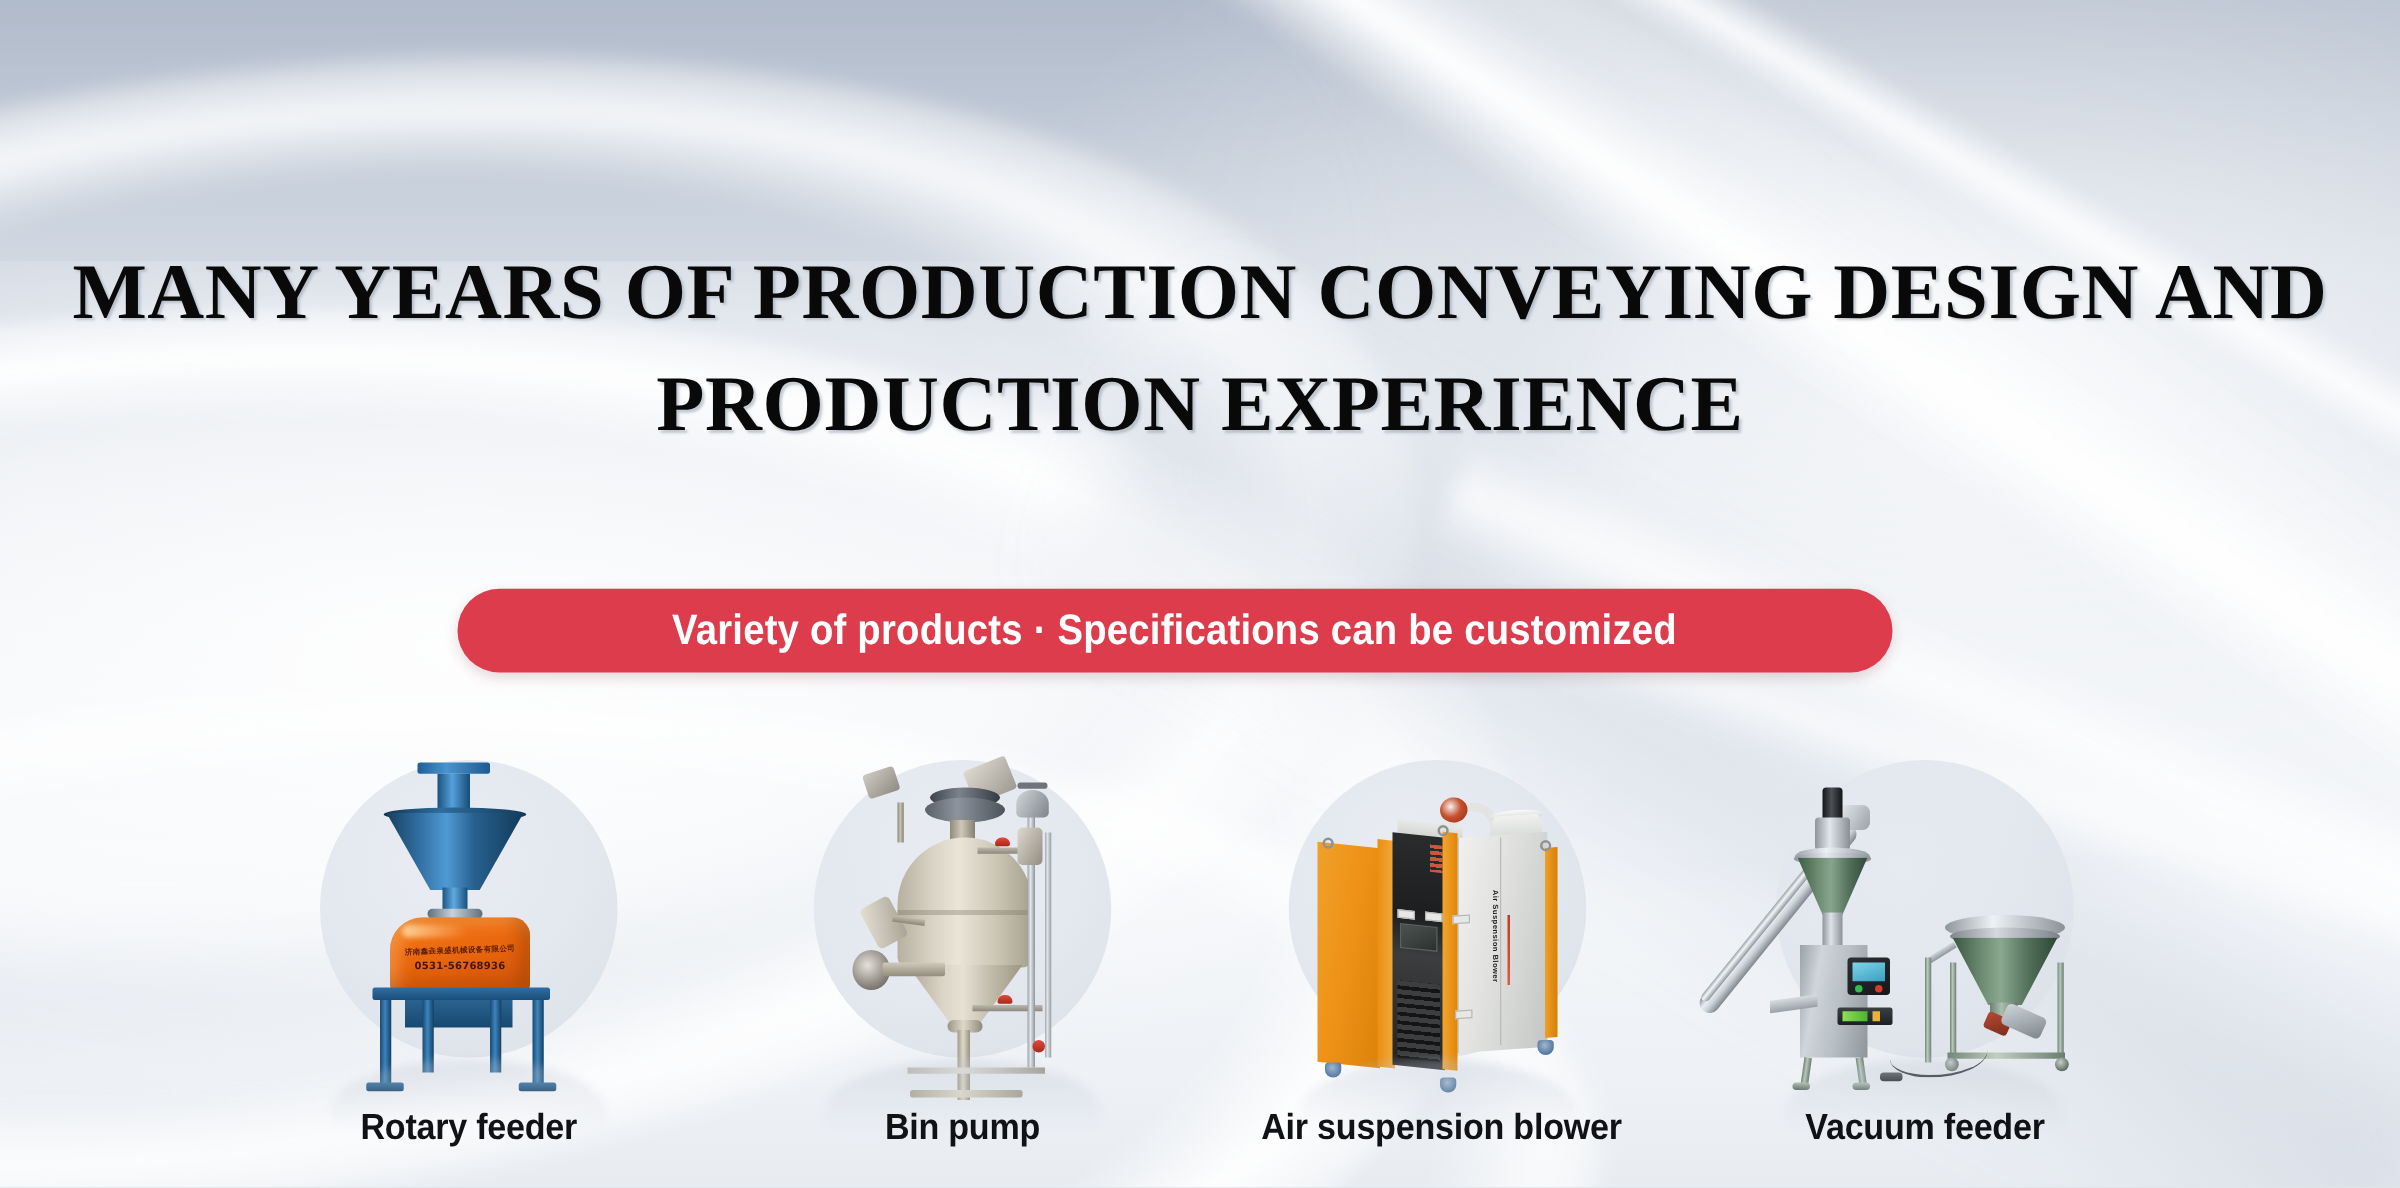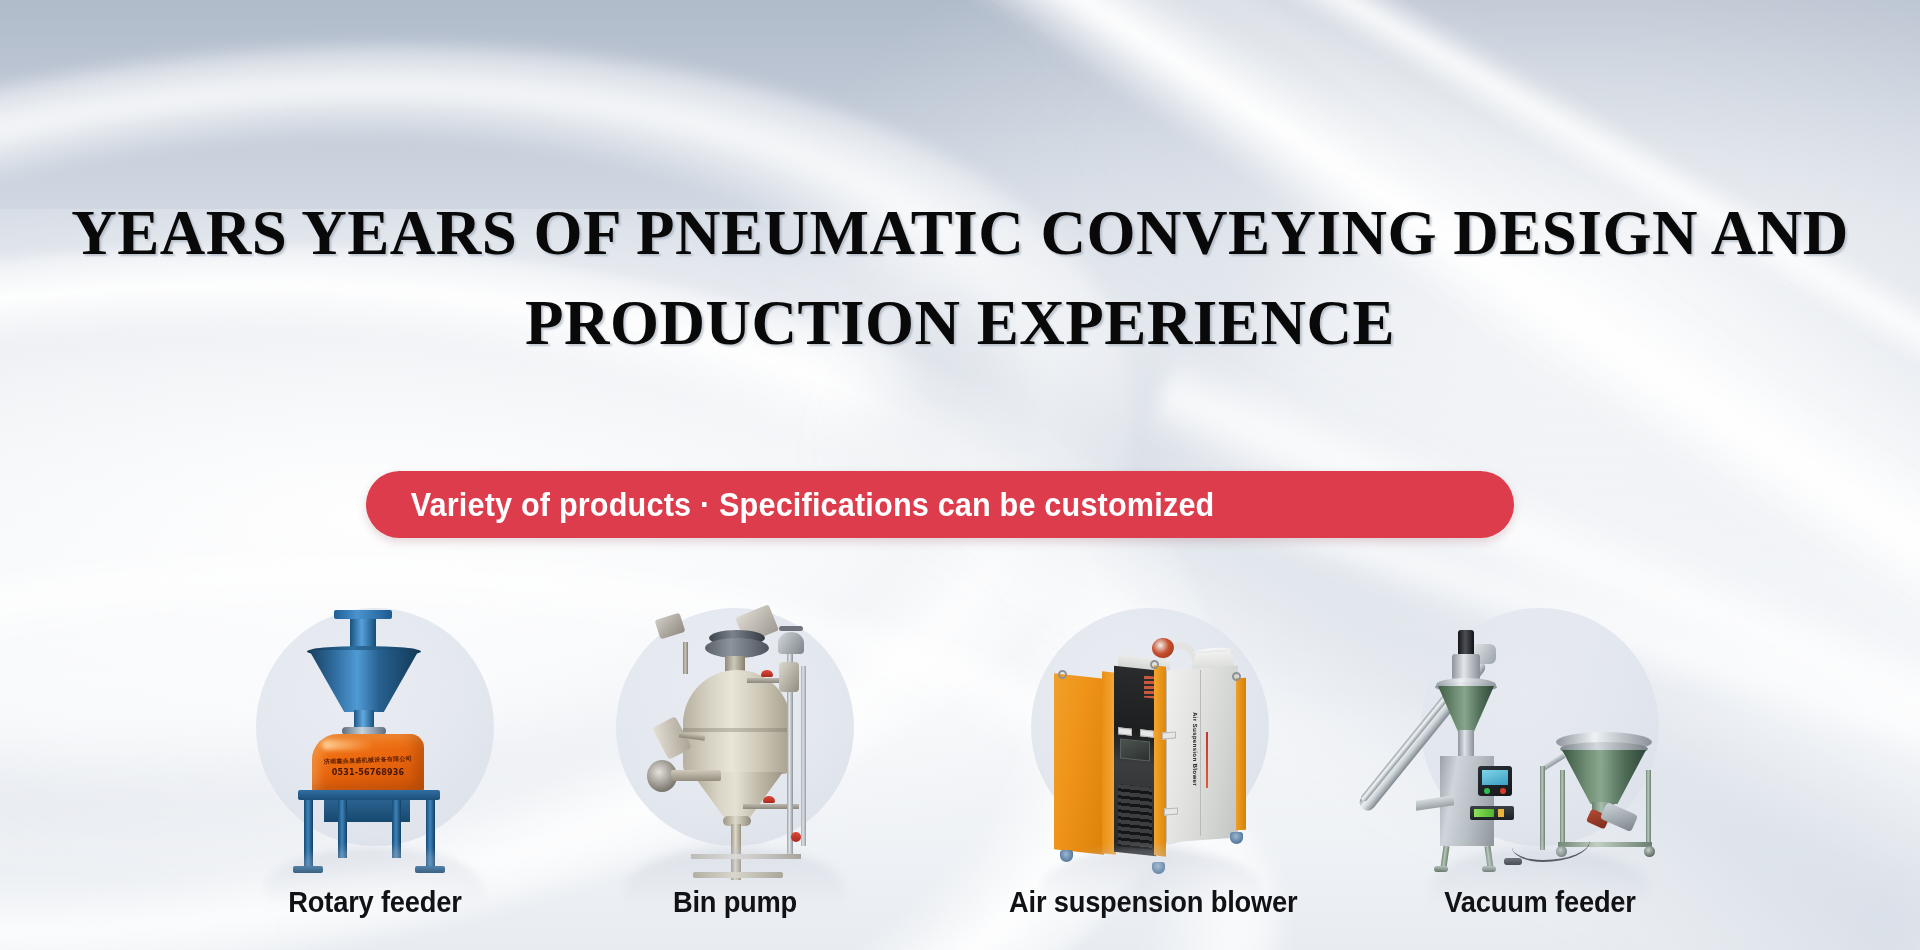--- a/index.html
+++ b/index.html
@@ -138,21 +138,21 @@
   .headline .ln2{ font-size:63px; }
 
   
   .pill{
     position:absolute;
     left:366px; top:471px;
     width:1148px; height:67px;
     border-radius:34px;
     background:#dc3c4b;
     box-shadow:0 4px 10px rgba(120,40,50,.18);
-    display:flex; align-items:center; justify-content:flex-start;
+    display:flex; align-items:center; justify-content:center;
     z-index:6;
   }
   .pill-text{
     color:#ffffff;
     font-family:"Liberation Sans", sans-serif;
     font-weight:700;
     font-size:34px;
     letter-spacing:.2px;
     transform:scaleX(.9);
     white-space:nowrap;
@@ -164,21 +164,21 @@
     left:0; top:600px;
     width:1920px; height:350px;
     z-index:4;
   }
   .product{
     position:absolute;
     width:300px; height:350px;
     bottom:0;
   }
   .p0{ left:225px; }
-  .p1{ left:585px; }
+  .p1{ left:620px; }
   .p2{ left:1000px; }
   .p3{ left:1390px; }
 
   .disc{
     position:absolute;
     left:50%; top:8px;
     width:238px; height:238px;
     margin-left:-119px;
     border-radius:50%;
     background:radial-gradient(circle at 42% 36%, #e7eaf1 0%, #e2e6ee 48%, #dde2ea 76%, #e9ecf2 100%);
@@ -557,21 +557,21 @@
   <div class="swoosh w2"></div>
   <div class="swoosh w4"></div>
   <div class="streak s6"></div>
   <div class="streak s2"></div>
   <div class="streak s1"></div>
   <div class="streak s3"></div>
   <div class="streak s4"></div>
   <div class="streak s5"></div>
 
   <h1 class="headline">
-    <span class="ln ln1">YEARS YEARS OF PNEUMATIC CONVEYING DESIGN AND</span>
+    <span class="ln ln1">MANY YEARS OF PRODUCTION CONVEYING DESIGN AND</span>
     <span class="ln ln2">PRODUCTION EXPERIENCE</span>
   </h1>
 
   <div class="pill">
     <span class="pill-text">Variety of products · Specifications can be customized</span>
   </div>
 
   <div class="products">
 
     <div class="product p0">

